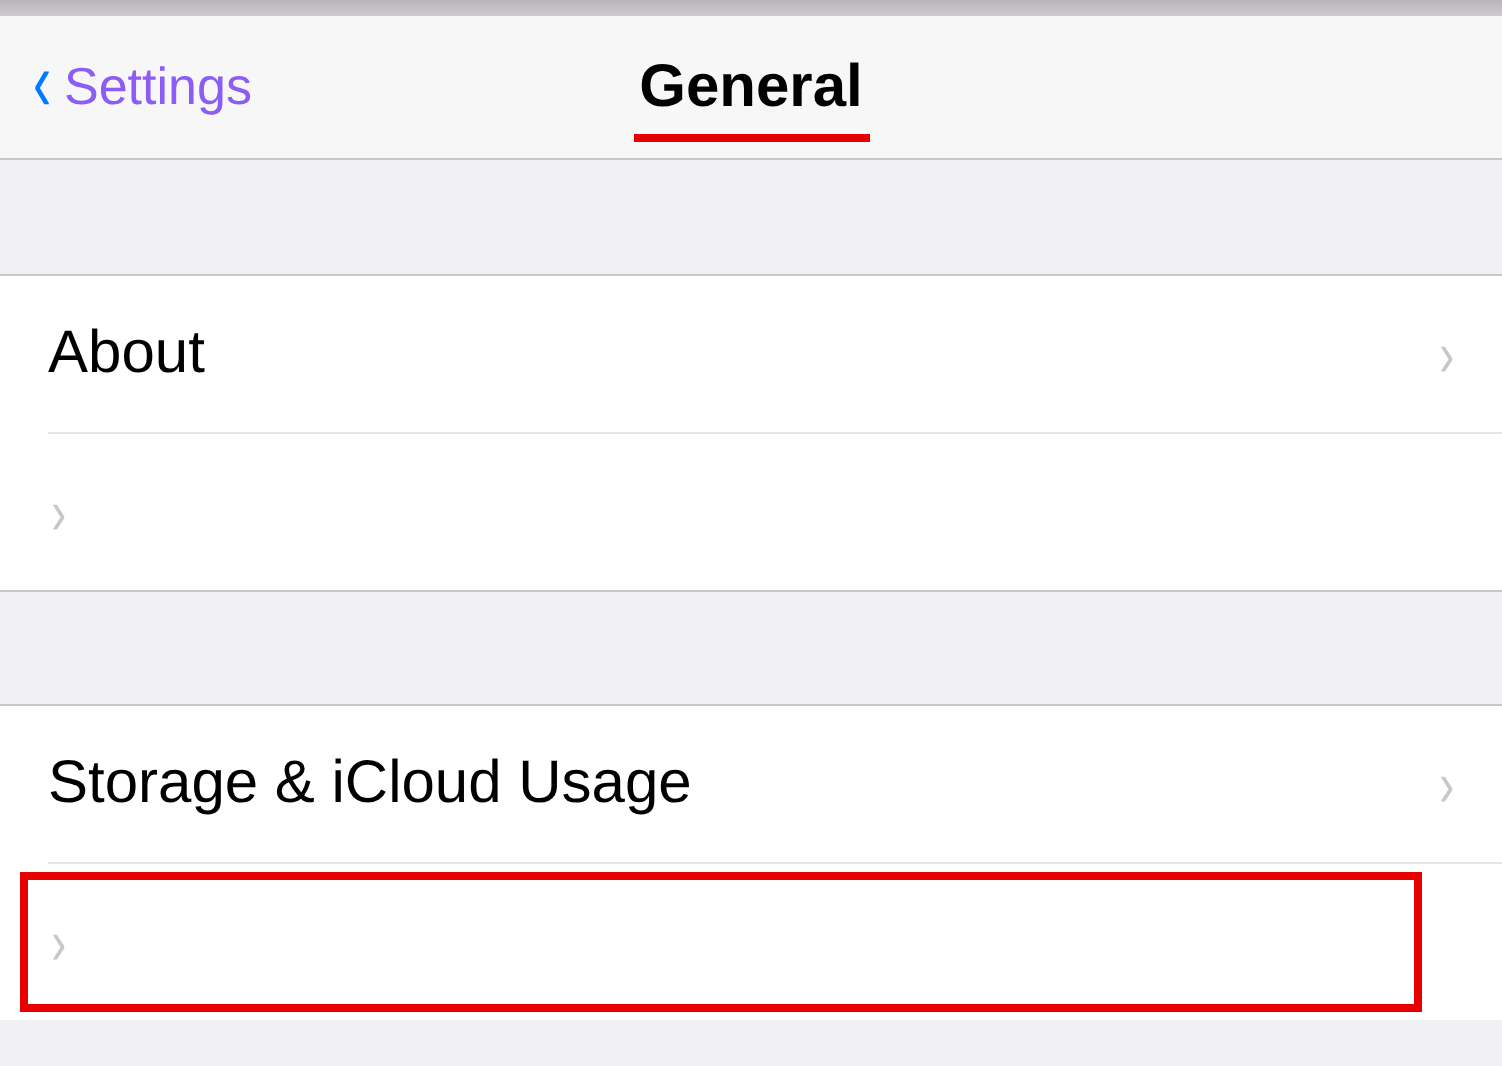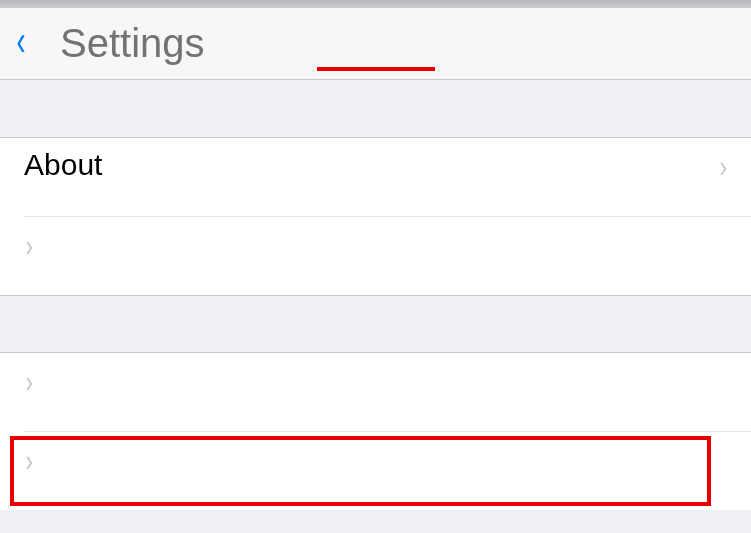--- a/index.html
+++ b/index.html
@@ -36,24 +36,23 @@
     .back-chevron {
       color: #007aff;
       font-size: 42px;
       font-weight: 300;
       line-height: 1;
       margin-right: 4px;
       transform: scaleX(0.65);
       margin-top: -6px;
     }
     .back-label {
-      color: #737373;
-      font-size: 40px;
+      color: #8b5cf6;
+      font-size: 26px;
       font-weight: 400;
-      margin-left: 28px;
     }
     .title {
       position: absolute;
       left: 50%;
       transform: translateX(-50%);
       font-size: 30px;
       font-weight: 600;
       color: #000;
     }
     .title-underline {
@@ -75,21 +74,22 @@
       background: #efeff4;
       border-top: 1px solid #c8c7cc;
       border-bottom: 1px solid #c8c7cc;
     }
     .group {
       background: #fff;
     }
     .row {
       height: 78px;
       display: flex;
-      padding: 10px 22px 0 24px;
+      align-items: center;
+      padding: 0 22px 0 24px;
       position: relative;
       cursor: pointer;
     }
     .row-sep {
       border-bottom: 1px solid #e5e5e8;
       margin-left: 24px;
     }
     .row-label {
       font-size: 30px;
       color: #000;
@@ -110,40 +110,42 @@
 </head>
 <body>
 
 <div class="topbar-shadow"></div>
 
 <div class="navbar">
   <div class="back-button">
     <span class="back-chevron">‹</span>
     <span class="back-label">Settings</span>
   </div>
+  <div class="title">General</div>
   <div class="title-underline"></div>
 </div>
 
 <div class="spacer"></div>
 
 <div class="group">
   <div class="row">
     <span class="row-label">About</span>
     <span class="disclosure">›</span>
   </div>
   <div class="row-sep"></div>
   <div class="row">
     <span class="disclosure">›</span>
   </div>
 </div>
 
 <div class="spacer-gap"></div>
 
 <div class="group">
   <div class="row">
+    <span class="row-label">Storage &amp; iCloud Usage</span>
     <span class="disclosure">›</span>
   </div>
   <div class="row-sep"></div>
   <div class="row">
     <span class="disclosure">›</span>
     <div class="highlight-box" style="left:10px; right:40px; top:4px; bottom:4px;"></div>
   </div>
 </div>
 
 </body></html>

